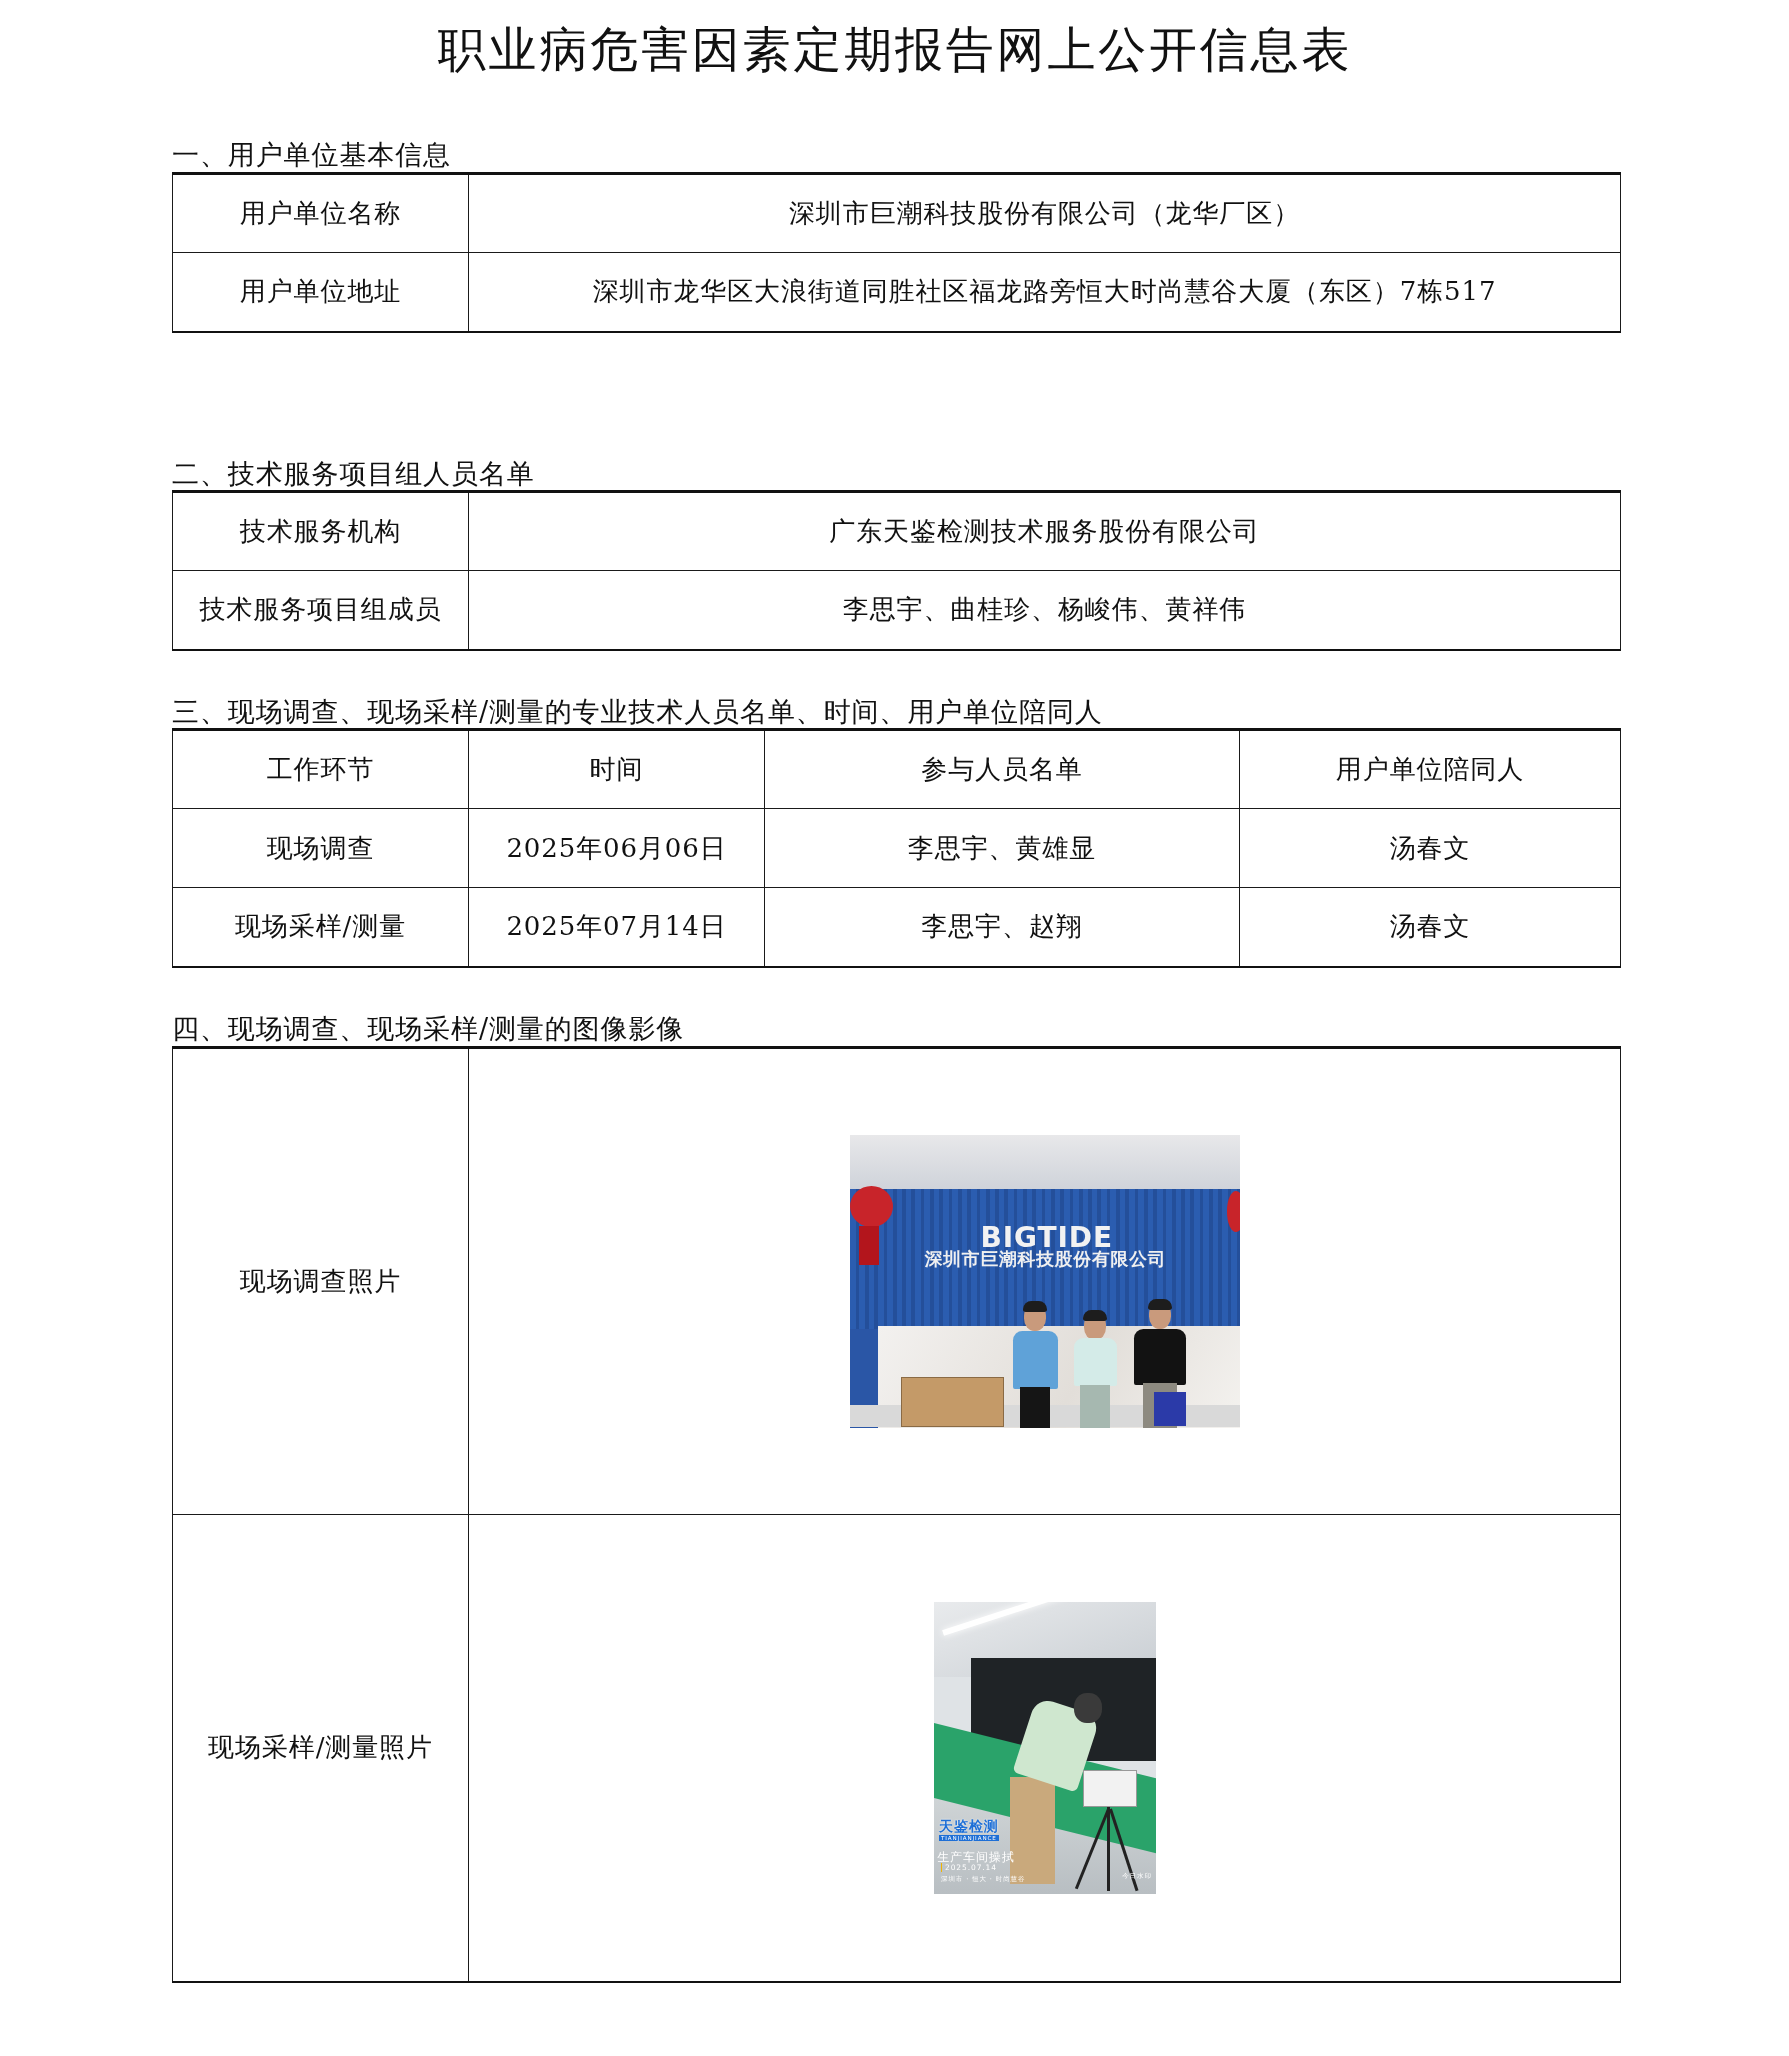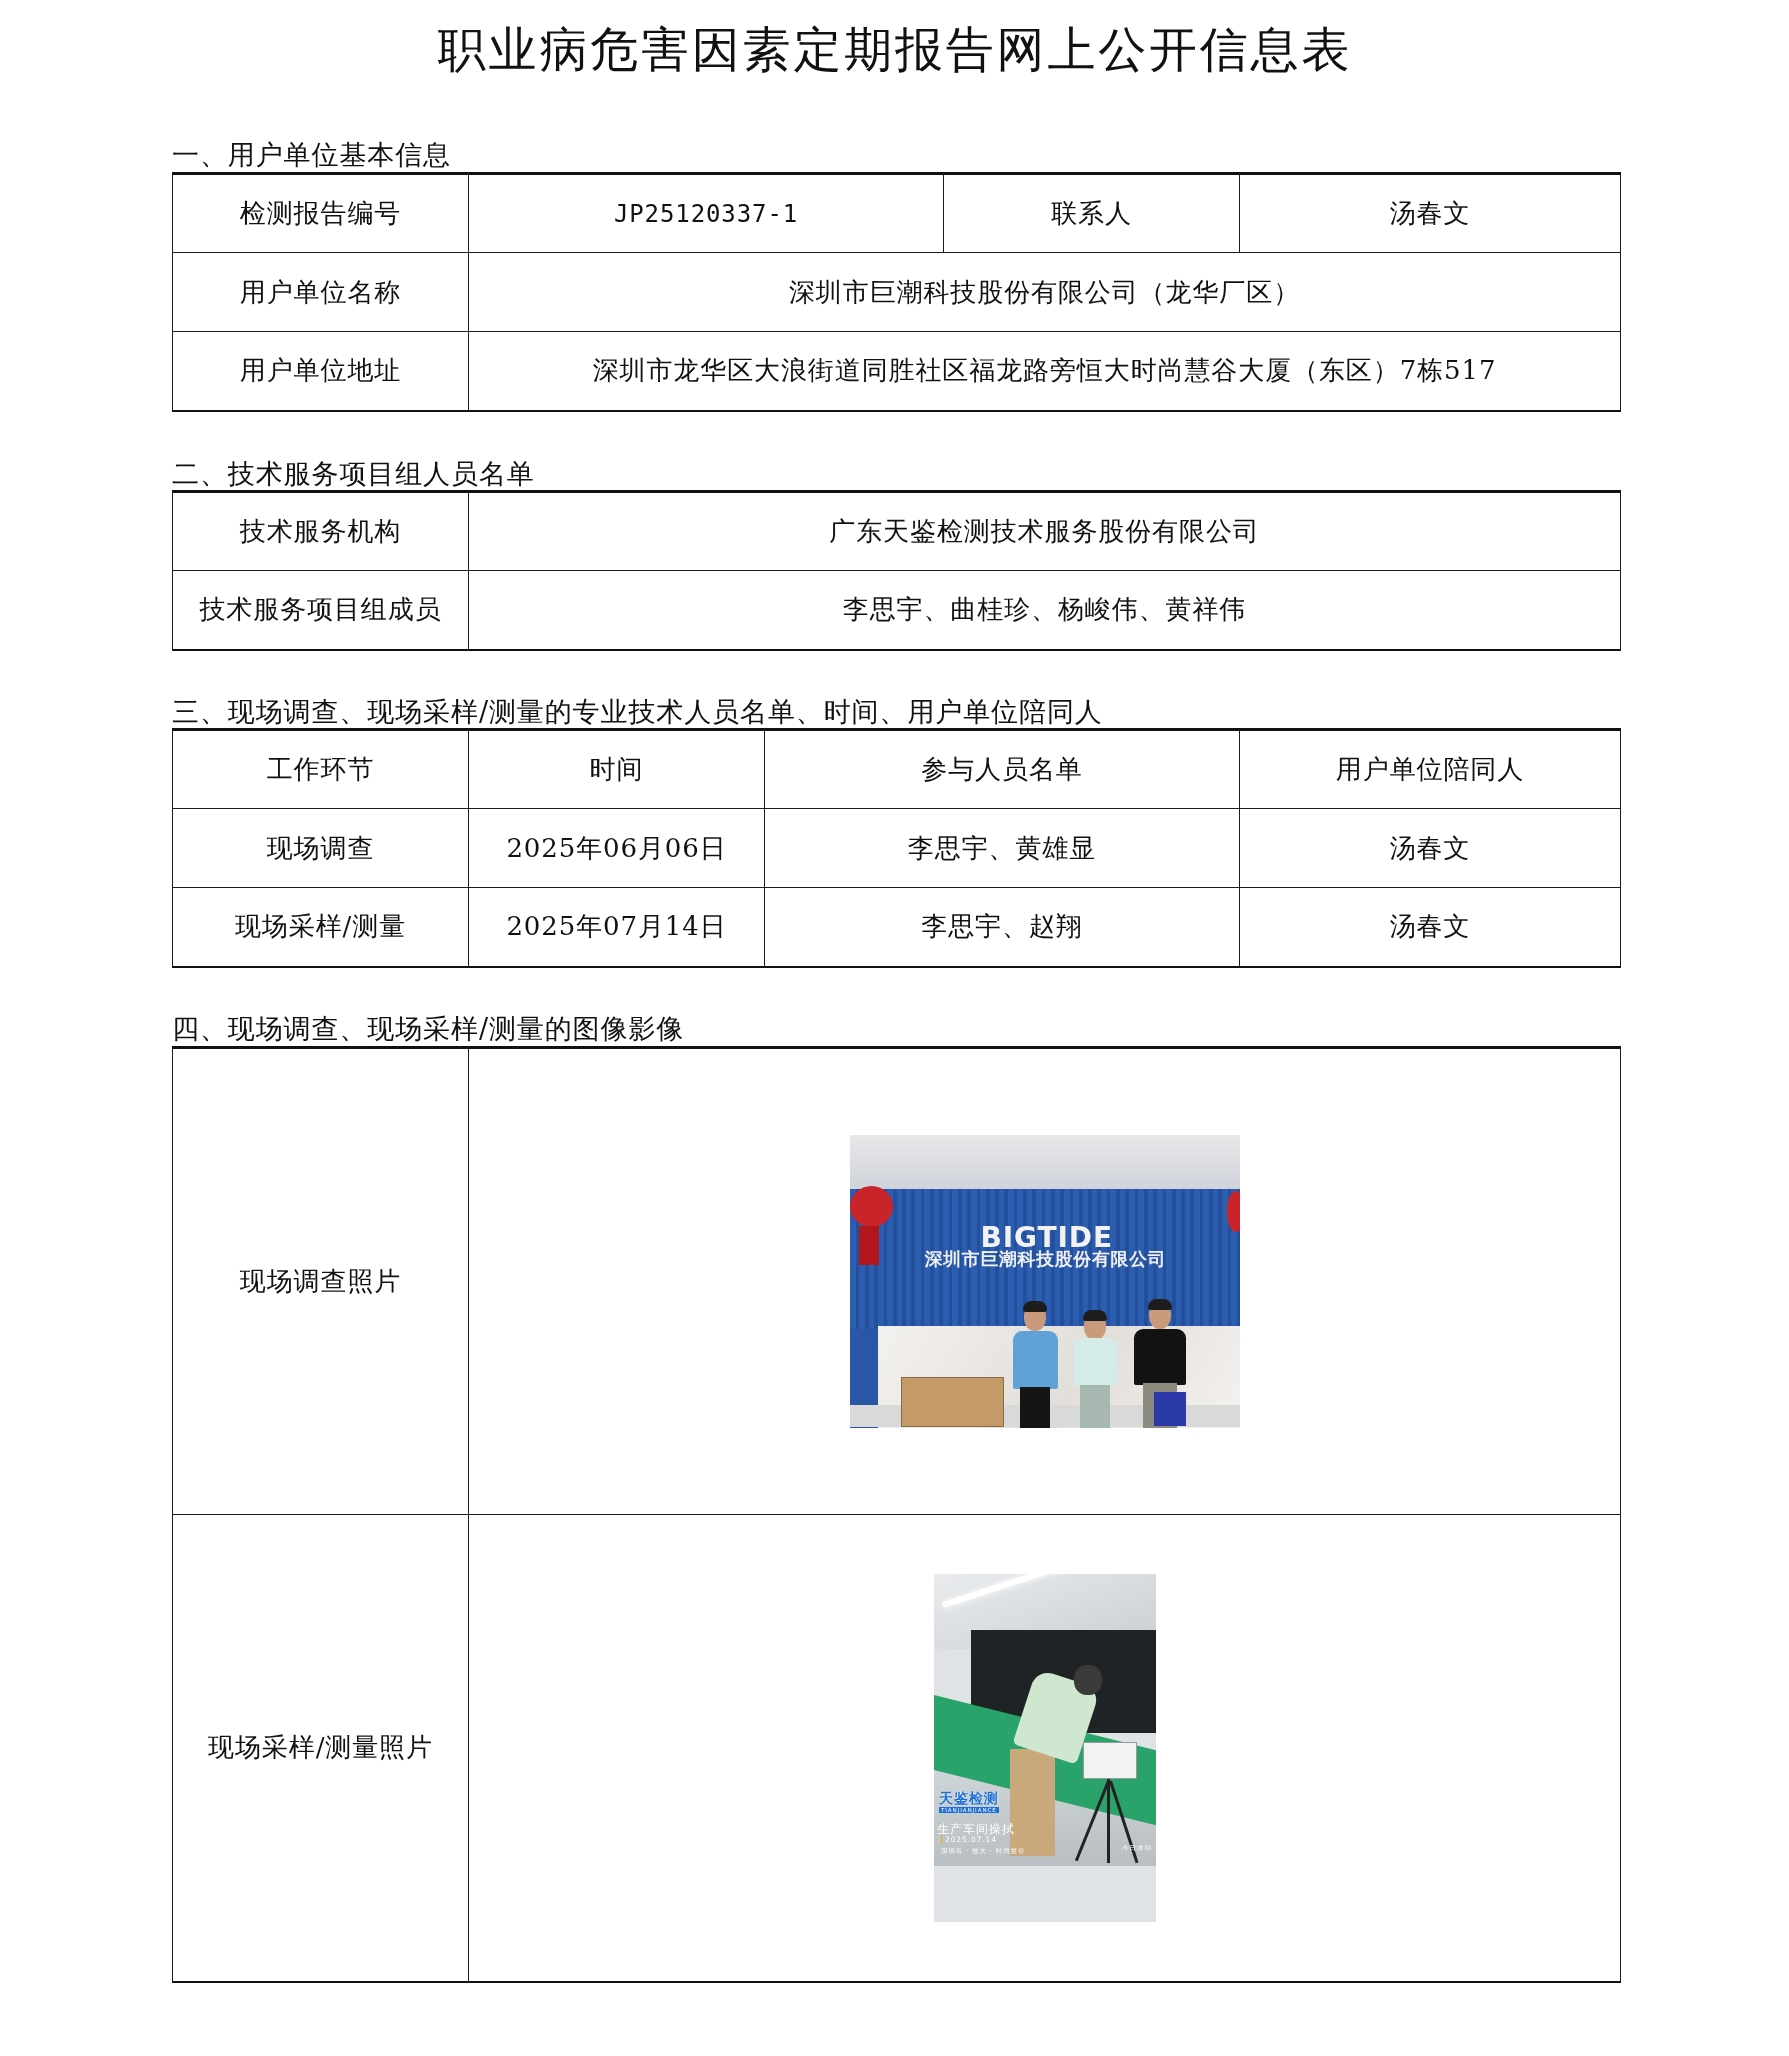--- a/index.html
+++ b/index.html
@@ -61,21 +61,21 @@
     .p1-company { position: absolute; left: 47px; top: 112px; width: 298px; text-align: center; color: #f0f0f0; font-family: "DejaVu Sans", sans-serif; font-weight: bold; font-size: 17.7px; letter-spacing: 0.9px; }
     .p1-lantern { position: absolute; width: 43px; height: 41px; border-radius: 50%; background: #c8242a; }
     .p1-tassel { position: absolute; width: 20.5px; height: 39px; background: #b3151c; }
     .p1-desk { position: absolute; left: 28px; top: 191px; width: 362px; height: 102px; background: linear-gradient(120deg, #f3f1ef, #e2ded9 55%, #f4f2ef); }
     .p1-floor { position: absolute; left: 0; top: 270px; width: 100%; height: 22.4px; background: #d9d9d9; }
     .p1-box { position: absolute; left: 51px; top: 242px; width: 103px; height: 50px; background: #c49a68; border: 0.9px solid #8a6a44; }
     .p1-person { position: absolute; }
     .p1-head { position: absolute; width: 22.4px; height: 28px; border-radius: 45%; background: #c99a7c; }
     .p1-hair { position: absolute; width: 24px; height: 11.2px; border-radius: 11.2px 11.2px 3.7px 3.7px; background: #1d1d1d; }
     
-    .photo-2 { width: 222px; height: 348px; background: #dfe3e6; }
+    .photo-2 { width: 222px; height: 292px; background: #dfe3e6; }
     .p2-ceiling { position: absolute; left: 0; top: 0; width: 100%; height: 75px; background: linear-gradient(160deg, #e9ebed, #c9ced3); }
     .p2-light { position: absolute; left: 9.3px; top: 28px; width: 214px; height: 5.6px; background: #ffffff; transform: rotate(-18deg); transform-origin: left; box-shadow: 0 0 7.5px #fff; }
     .p2-panel { position: absolute; left: 37px; top: 56px; width: 185px; height: 103px; background: #1f2326; }
     .p2-bench { position: absolute; left: 0; top: 121px; width: 222px; height: 75px; background: #2aa36a; transform: skewY(14deg); transform-origin: left; }
     .p2-floor { position: absolute; left: 0; top: 196px; width: 100%; height: 96px; background: linear-gradient(#cfd4d6, #b8bec2); }
     .p2-person-shirt { position: absolute; left: 89px; top: 103px; width: 67px; height: 79px; background: #cfe7cf; border-radius: 17px 17px 5.6px 5.6px; transform: rotate(18deg); }
     .p2-person-head { position: absolute; left: 140px; top: 91px; width: 28px; height: 30px; border-radius: 45%; background: #3a3a3a; }
     .p2-pants { position: absolute; left: 76px; top: 175px; width: 45px; height: 107px; background: #c9a97c; }
     .p2-device { position: absolute; left: 149px; top: 168px; width: 54px; height: 37px; background: #f2f2f2; border: 0.9px solid #999; }
     .p2-tripod { position: absolute; left: 173px; top: 205px; width: 3.7px; height: 84px; background: #222; }
@@ -95,26 +95,20 @@
 
 <div class="section-heading" style="top:138px;">一、用户单位基本信息</div>
 <table class="grid" style="top:172px;">
   <colgroup>
     <col style="width:296px">
       <col style="width:475px">
       <col style="width:296px">
       <col style="width:381px">
   </colgroup>
   <tbody>
-      <tr class="row85">
-    <td>检测报告编号</td>
-    <td style="font-family:'DejaVu Sans Mono','Liberation Mono',monospace; font-size:24px;">JP25120337-1</td>
-    <td>联系人</td>
-    <td>汤春文</td>
-  </tr>
   <tr class="row85">
     <td>用户单位名称</td>
     <td colspan="3">深圳市巨潮科技股份有限公司（龙华厂区）</td>
   </tr>
   <tr class="row85">
     <td>用户单位地址</td>
     <td colspan="3">深圳市龙华区大浪街道同胜社区福龙路旁恒大时尚慧谷大厦（东区）7栋517</td>
   </tr>
 </tbody>
   </table>

